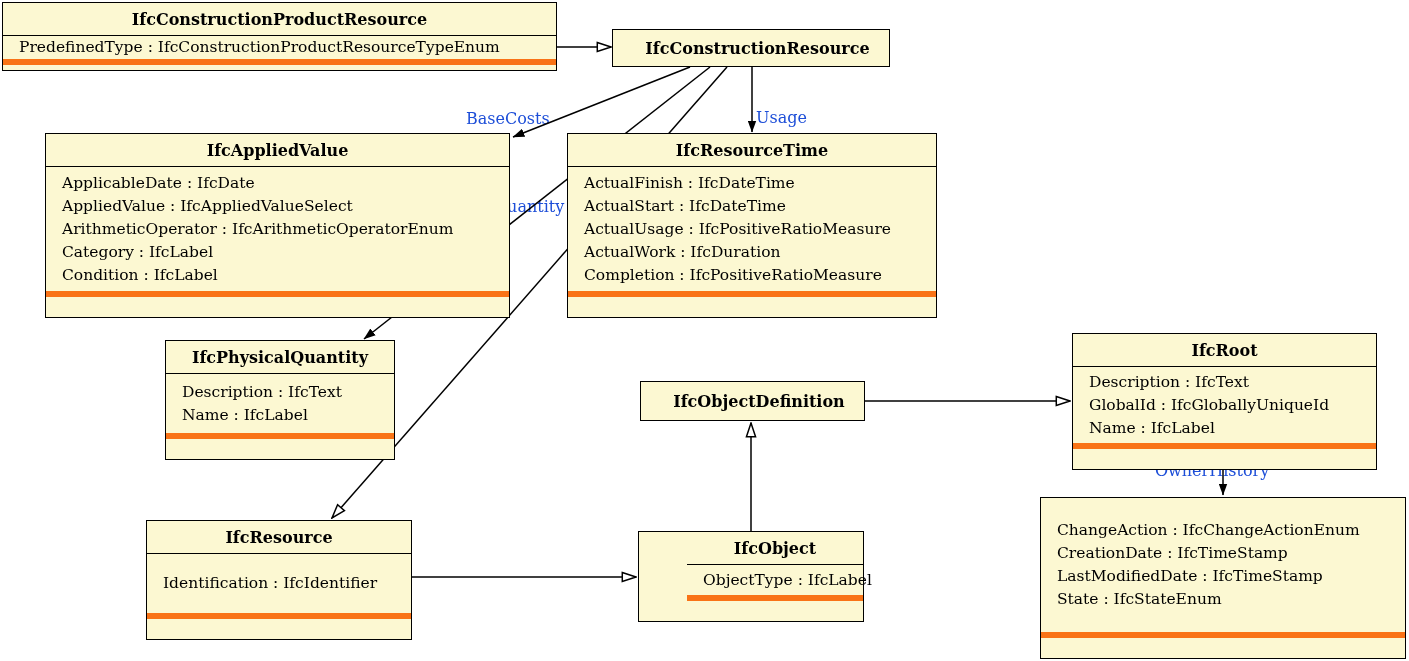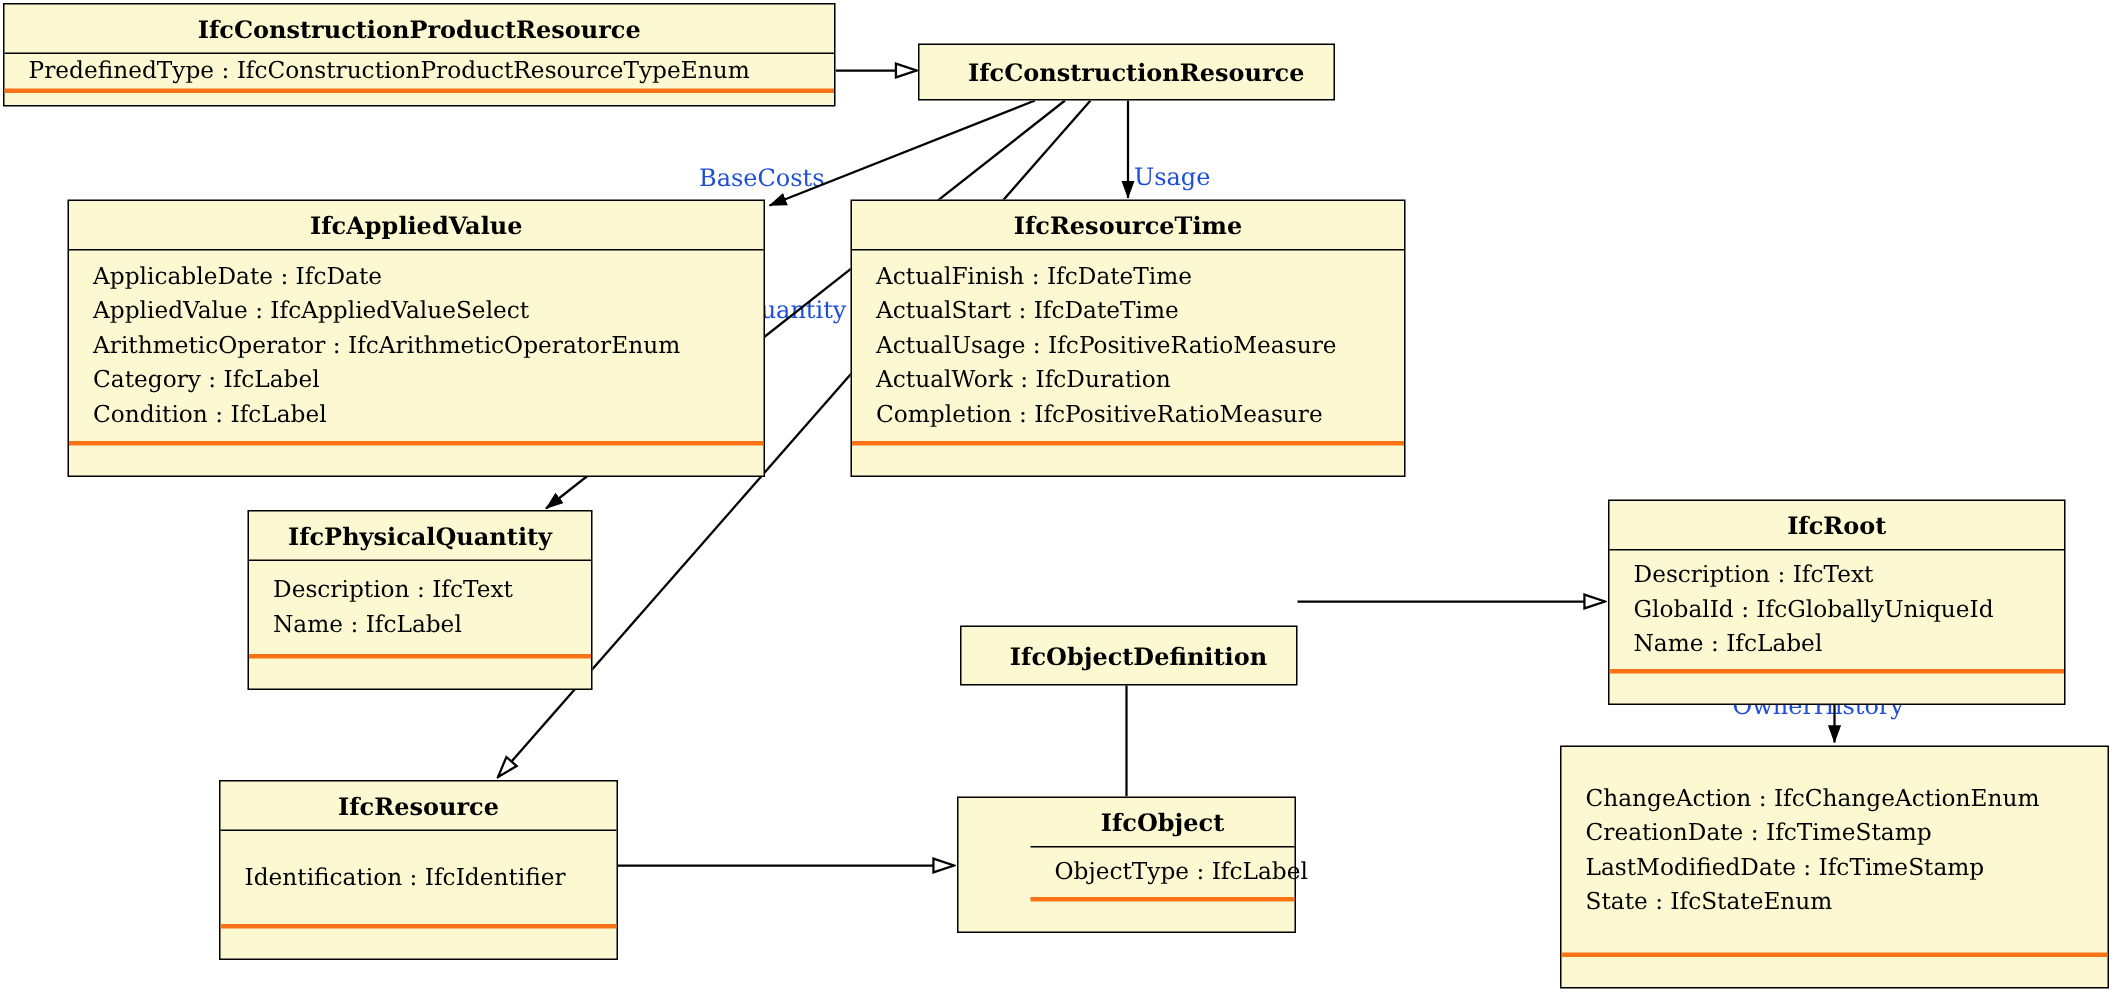--- a/index.html
+++ b/index.html
@@ -47,21 +47,21 @@
     flex: 1 1 auto;
     border-bottom: none;
     padding-left: 13px;
   }
   .uml-attrs {
     flex: 1 1 auto;
     display: flex;
     flex-direction: column;
     justify-content: center;
     padding: 0 16px;
-    border-bottom: 3px solid #f97316;
+    border-bottom: 6px solid #f97316;
   }
   .uml-attr {
     font-size: 15.5px;
     line-height: 23px;
     white-space: nowrap;
   }
   .uml-empty {
     flex: 0 0 20px;
   }
 </style>
@@ -133,21 +133,21 @@
 
   <div class="uml-class" style="left:165px; top:340px; width:230px; height:120px;">
     <div class="uml-title">IfcPhysicalQuantity</div>
     <div class="uml-attrs">
       <div class="uml-attr">Description : IfcText</div>
       <div class="uml-attr">Name : IfcLabel</div>
     </div>
     <div class="uml-empty"></div>
   </div>
 
-  <div class="uml-class single" style="left:640px; top:381px; width:225px; height:40px;margin-top:36px;">
+  <div class="uml-class single" style="left:640px; top:381px; width:225px; height:40px;">
     <div class="uml-title">IfcObjectDefinition</div>
   </div>
 
   <div class="uml-class" style="left:1072px; top:333px; width:305px; height:137px;">
     <div class="uml-title">IfcRoot</div>
     <div class="uml-attrs">
       <div class="uml-attr">Description : IfcText</div>
       <div class="uml-attr">GlobalId : IfcGloballyUniqueId</div>
       <div class="uml-attr">Name : IfcLabel</div>
     </div>

